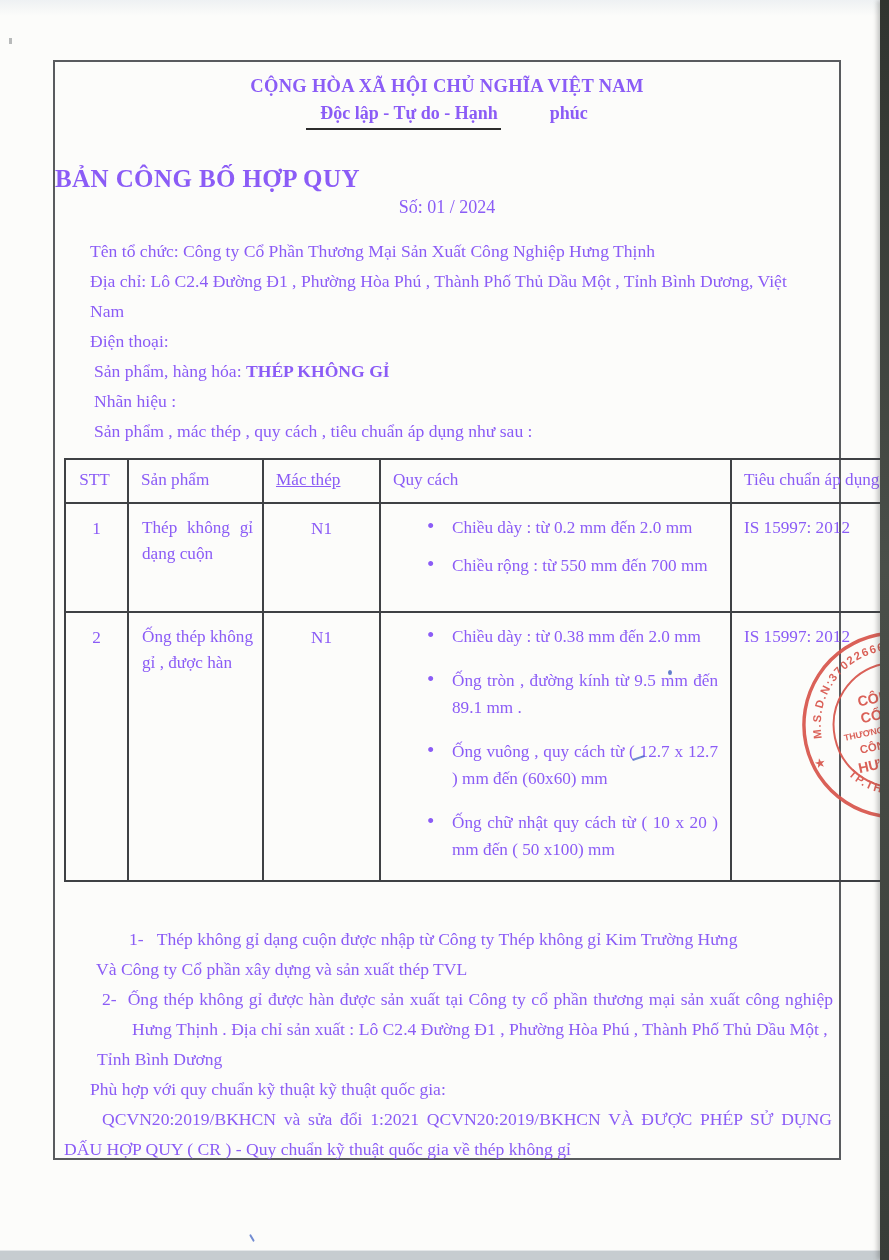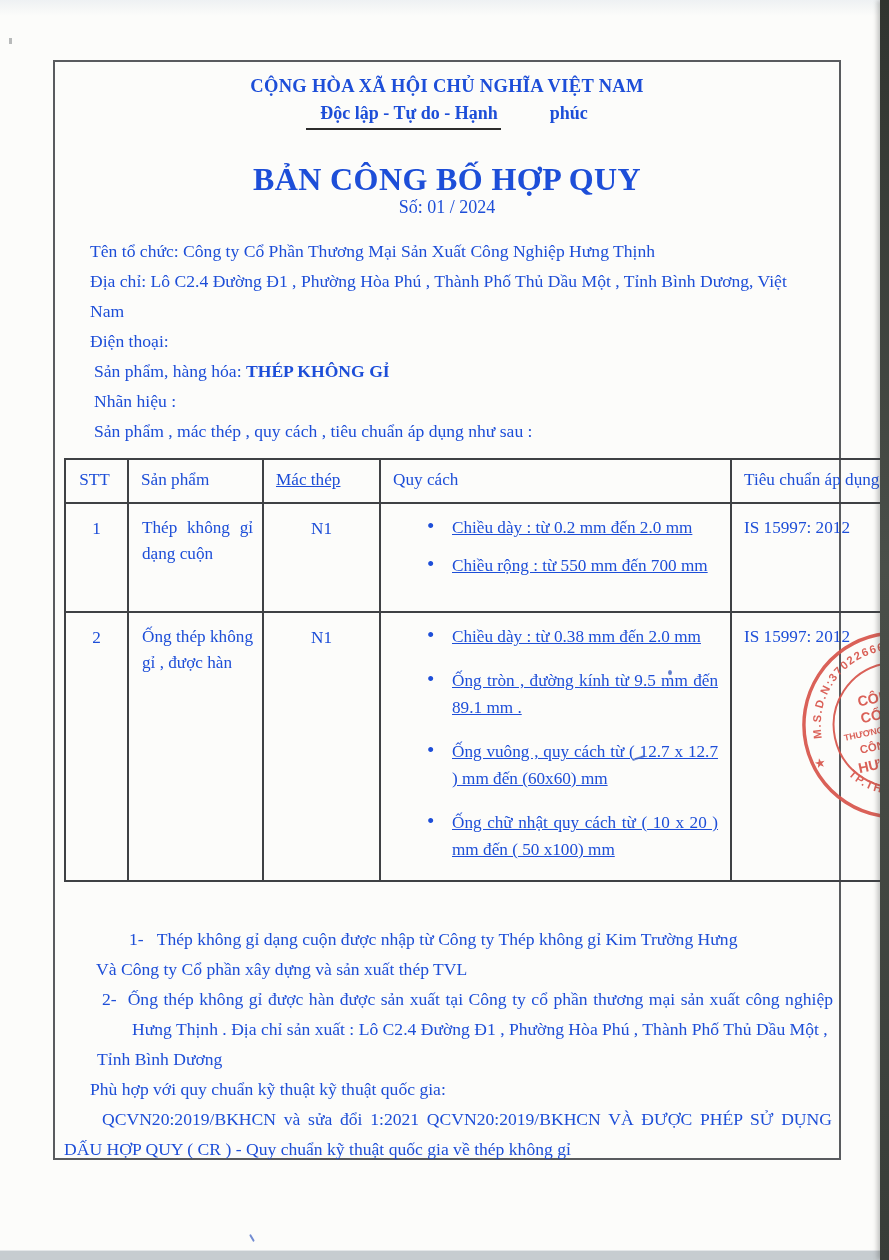--- a/index.html
+++ b/index.html
@@ -2,21 +2,21 @@
 <html><head>
 <meta charset="utf-8">
 <style>
   html,body { margin:0; padding:0; }
   .page {
     position: relative;
     width: 889px; height: 1260px;
     background: #fcfcfa;
     overflow: hidden;
     font-family: "Liberation Serif", serif;
-    color: #1d4ed8;
+    color: #8b5cf6;
   }
   .scan-top {
     position:absolute; top:0; left:0; right:0; height:16px;
     background: linear-gradient(180deg,#eef1f3 0%, rgba(238,241,243,0) 100%);
   }
   .scan-right {
     position:absolute; top:0; right:0; width:9px; height:100%;
     background: linear-gradient(180deg,#30342f 0%,#4a4f49 45%,#383d38 100%);
     box-shadow: -3px 0 4px rgba(60,64,60,.28);
     z-index: 20;
@@ -37,21 +37,21 @@
   }
   .box-inner { padding-top: 12px; font-size: 17.6px; line-height: 30px; }
   .h-national {
     text-align:center; font-weight:bold; font-size:18.5px; line-height:24px;
     letter-spacing: .3px;
   }
   .h-motto { text-align:center; font-weight:bold; font-size:18px; line-height:26px; margin-top:2px; }
   .h-motto .u { display:inline-block; border-bottom: 2px solid #2c2c2c; padding: 0 3px 2px 14px; }
   .h-motto .tail { padding-left: 5px; margin-left: 44px; }
   .doc-title {
-    text-align:center; font-weight:bold; font-size:32px; line-height:30px;
+    text-align:left; font-weight:bold; font-size:25px; line-height:30px;
     margin-top: 34px; letter-spacing:.4px;
   }
   .doc-number { text-align:center; font-size:18px; line-height:26px; }
 
   .info { margin-top: 16px; }
   .info p { margin:0 42px 0 35px; }
   .info .indent2 { margin-left: 39px; }
   .bold { font-weight: bold; }
 
   table.spec {
@@ -77,21 +77,21 @@
   td.cell-stt { text-align:center; padding-top: 12px; }
   td.cell-sp  { padding: 11px 9px 0 13px; text-align: justify; }
   td.cell-mac { text-align:center; padding-top: 12px; }
   td.cell-qc  { padding: 10px 6px 0 0; }
   td.cell-tc  { padding: 11px 6px 0 12px; }
   tr.r1 td { height: 94px; }
   tr.r2 td { height: 231px; }
   ul.qlist { list-style:none; margin:0; padding:0 6px 0 44px; }
   ul.qlist li {
     position:relative; padding-left: 27px; margin-bottom: 11px;
-    text-align: justify; line-height: 27px; text-decoration: underline;
+    text-align: justify; line-height: 27px;
   }
   ul.qlist.wide li { margin-bottom: 17px; }
   ul.qlist li::before {
     content:"•"; position:absolute; left:2px; top:-1px; font-size:21px;
   }
 
   .notes { margin-top: 42px; }
   .note-l { margin: 0 10px 0 74px; }
   .note-l .pfx { padding-right: 13px; }
   .note-cont { margin: 0 10px 0 41px; }

